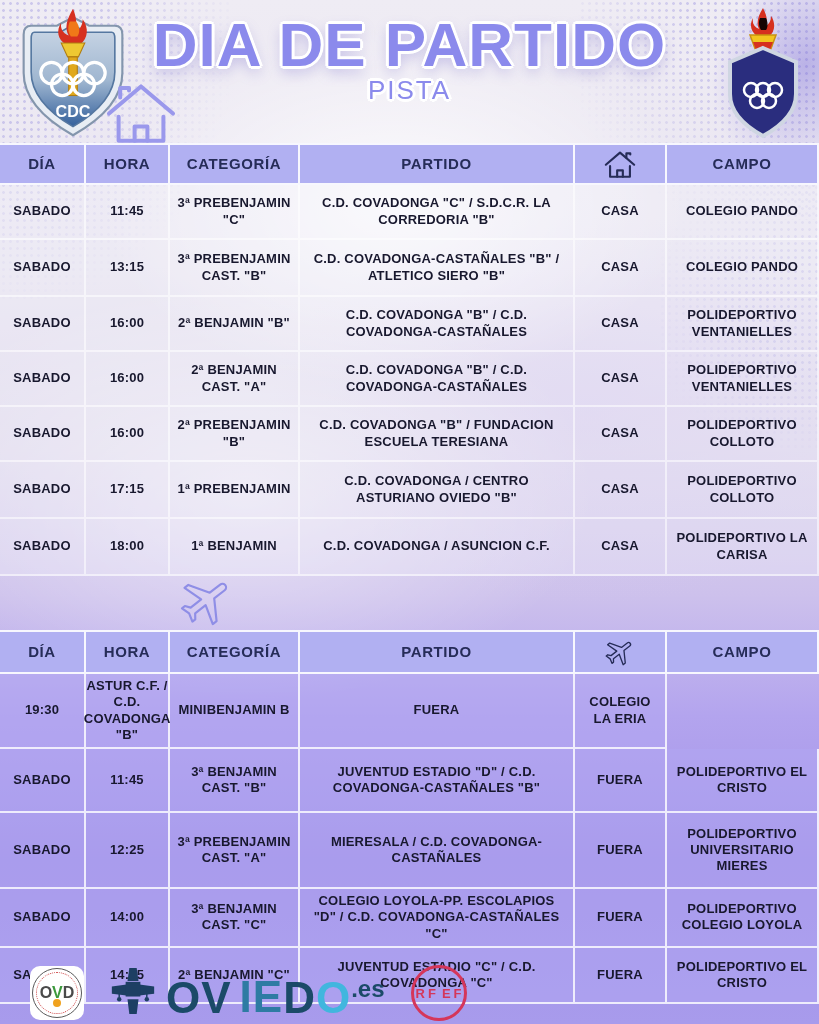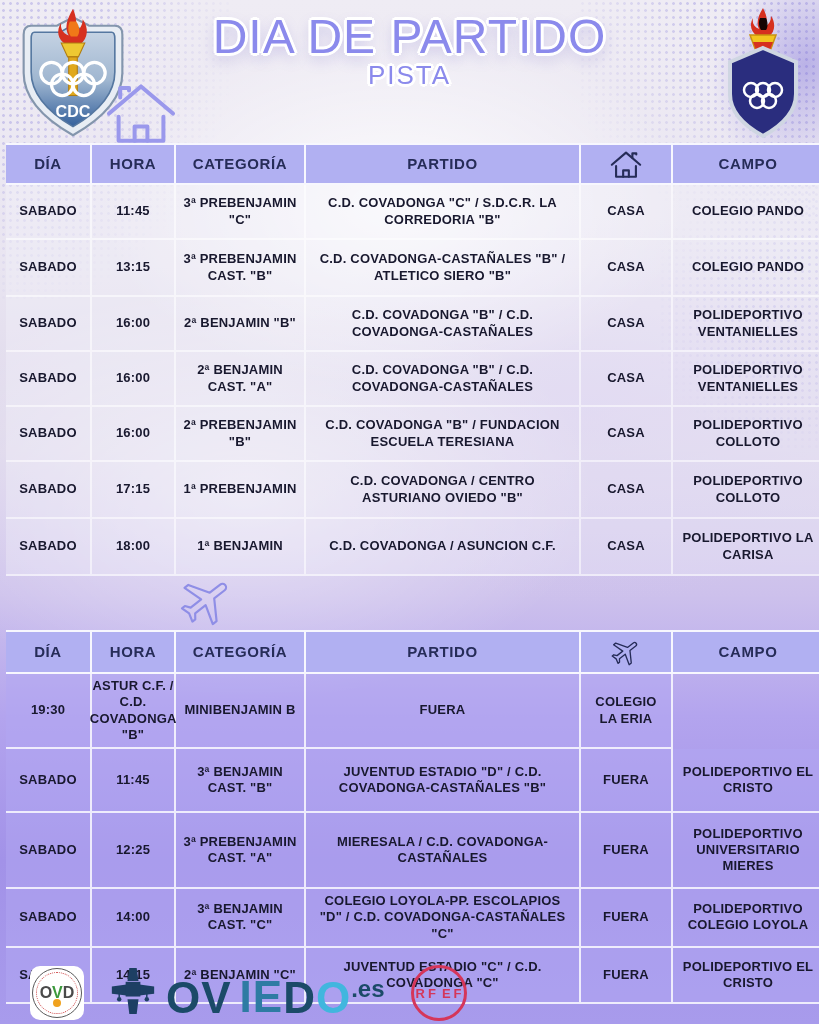--- a/index.html
+++ b/index.html
@@ -17,33 +17,33 @@
     -webkit-mask-image:radial-gradient(ellipse at 0 0, #000 30%, transparent 75%);mask-image:radial-gradient(ellipse at 0 0, #000 30%, transparent 75%);}
   .dots.tr{right:0;top:0;width:240px;height:220px;opacity:.6;
     -webkit-mask-image:radial-gradient(ellipse at 100% 0, #000 35%, transparent 80%);mask-image:radial-gradient(ellipse at 100% 0, #000 35%, transparent 80%);}
   .dots.rm{right:0;top:170px;width:160px;height:280px;opacity:.4;
     -webkit-mask-image:radial-gradient(ellipse at 100% 50%, #000 30%, transparent 78%);mask-image:radial-gradient(ellipse at 100% 50%, #000 30%, transparent 78%);}
   .ribbon{position:absolute;right:-40px;top:-20px;width:150px;height:190px;border-radius:50%;
     background:radial-gradient(ellipse at 60% 40%, rgba(124,110,216,.45), rgba(124,110,216,0) 70%);transform:rotate(25deg);}
 
   
   .titles{position:absolute;left:140px;right:140px;top:12px;text-align:center;}
-  .title{font-size:48px;font-weight:normal;letter-spacing:1px;color:#8b8aec;line-height:1.05;
+  .title{font-size:62px;font-weight:bold;letter-spacing:1px;color:#8b8aec;line-height:1.05;
     text-shadow:-2px -2px 0 #fff,2px -2px 0 #fff,-2px 2px 0 #fff,2px 2px 0 #fff,0 -3px 0 #fff,0 3px 0 #fff,-3px 0 0 #fff,3px 0 0 #fff,0 6px 14px rgba(110,100,200,.4);}
   .subtitle{font-size:26px;font-weight:normal;letter-spacing:2px;color:#8b8aec;line-height:1;margin-top:0;
     text-shadow:-2px -2px 0 #fff,2px -2px 0 #fff,-2px 2px 0 #fff,2px 2px 0 #fff,0 -3px 0 #fff,0 3px 0 #fff,-3px 0 0 #fff,3px 0 0 #fff;}
   .crest{position:absolute;top:6px;}
   .crest.left{left:14px;width:118px;height:134px;}
   .crest.right{right:12px;width:88px;height:134px;}
   .deco-house{position:absolute;left:98px;top:80px;width:86px;height:64px;color:#9a98ec;}
   .deco-plane{position:absolute;left:178px;top:572px;width:104px;height:62px;color:#8f8ee6;}
   .deco-plane svg, .th-icon svg{transform:rotate(52deg);}
 
   
-  .table{position:absolute;left:6px;width:710px;}
+  .table{position:absolute;left:0;width:710px;}
   .t1{top:143px;}
   .t2{top:630px;}
   .tr{display:grid;grid-template-columns:86px 84px 130px 275px 92px 152px;}
   .td,.th{display:flex;align-items:center;justify-content:center;text-align:center;
     padding:4px 7px;box-sizing:border-box;font-weight:bold;color:#18182e;font-size:13px;line-height:1.25;letter-spacing:.2px;}
   .th{background:#b1b0f2;color:#262c58;font-size:15px;letter-spacing:.6px;}
   .t1 .td{background:rgba(246,244,251,.30);border-right:2px solid rgba(255,255,255,.55);border-bottom:2px solid rgba(255,255,255,.55);}
   .t2 .td{background:rgba(178,168,243,.48);border-right:2px solid rgba(255,255,255,.8);border-bottom:2px solid rgba(255,255,255,.8);}
   .table .td:first-child,.table .th:first-child{border-left:none;}
   .t1 .th,.t2 .th{border-right:2px solid rgba(255,255,255,.9);border-bottom:2px solid rgba(255,255,255,.9);border-top:2px solid rgba(255,255,255,.9);}

